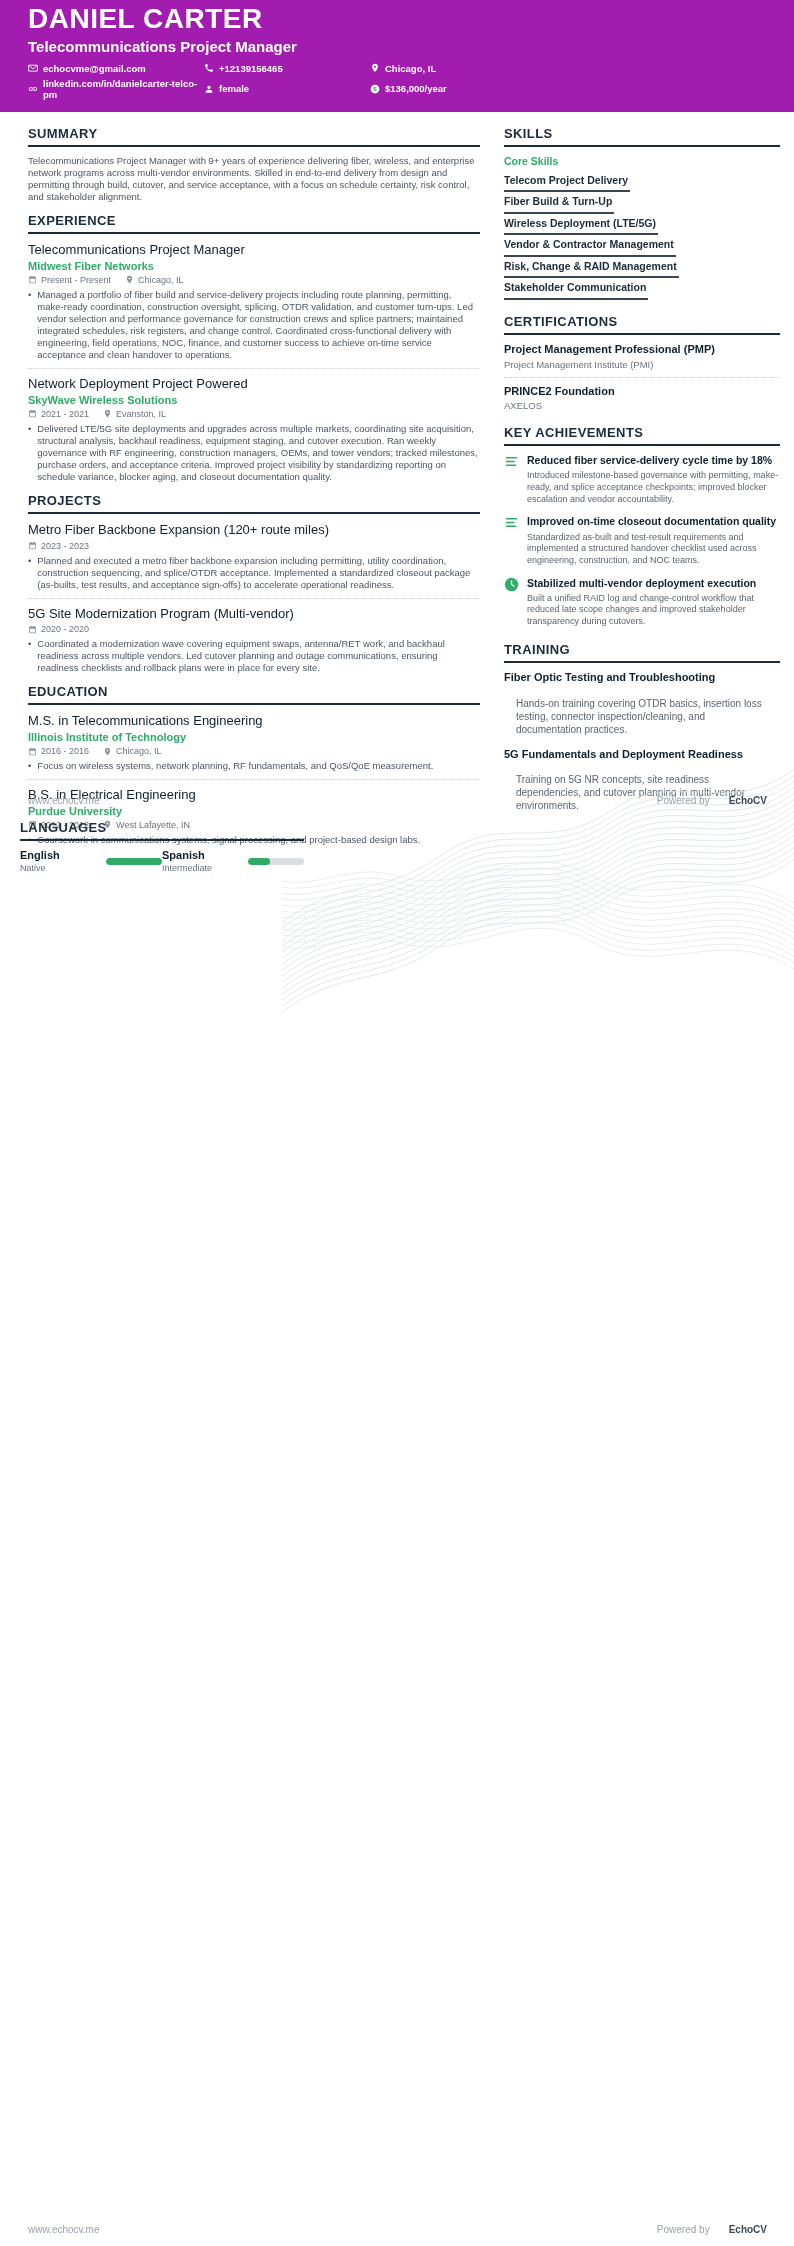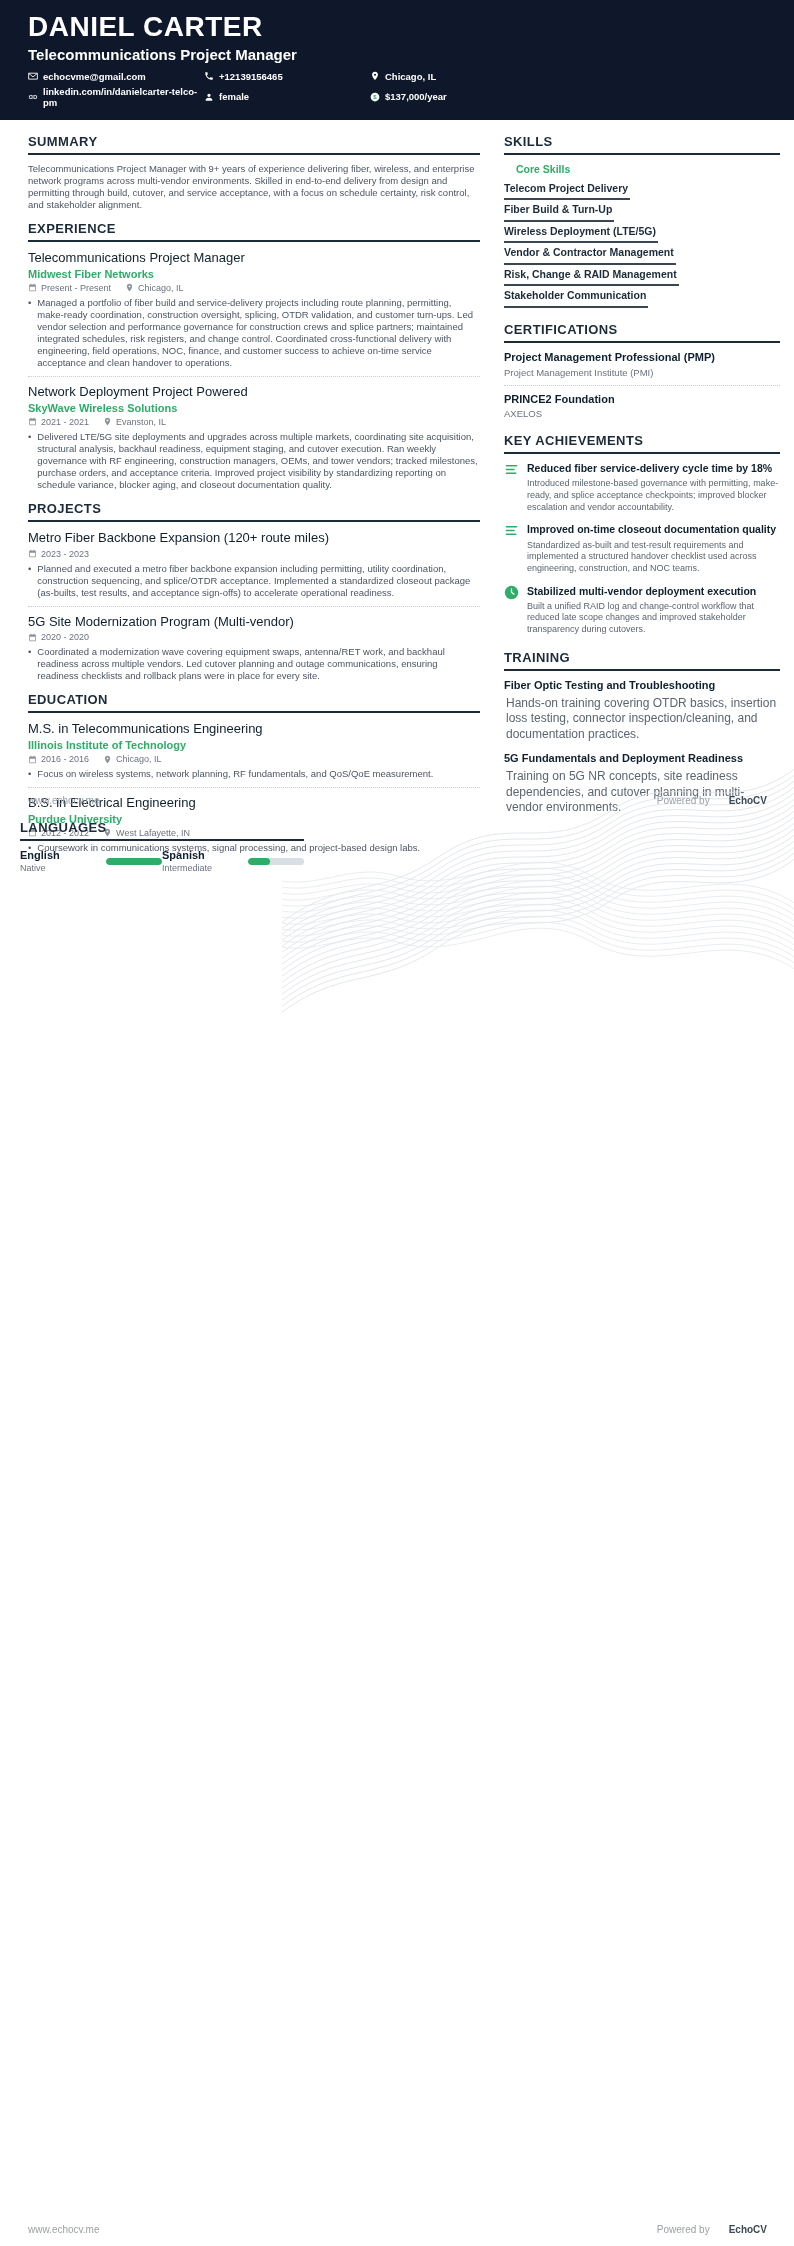--- a/index.html
+++ b/index.html
@@ -1,21 +1,21 @@
 <!DOCTYPE html>
 <html><head>
 <meta charset="utf-8">
 <style>
   html,body { margin:0; padding:0; background:#fff; }
   .canvas {
     position:relative; width:794px; height:2246px; background:#ffffff;
     font-family:"Liberation Sans", sans-serif; overflow:hidden; margin:0 auto;
   }
   
-  .topbar { background:#0f172a; color:#fff; padding:12px 28px 12px 28px; }
+  .topbar { background:#a21caf; color:#fff; padding:4px 28px 12px 28px; }
   .topbar h1 { margin:0; font-size:28px; font-weight:700; letter-spacing:0.5px; line-height:1.1; }
   .headline { font-size:15px; font-weight:600; margin-top:3px; }
   .contact-grid { margin-top:8px; display:grid; grid-template-columns:176px 166px auto; row-gap:4px; font-size:9.5px; font-weight:700; }
   .contact { display:flex; align-items:center; gap:5px; }
   .contact .cicon svg { width:10px; height:10px; display:block; }
   
   .cols { display:flex; gap:24px; padding:14px 14px 0 28px; }
   .col-left { width:452px; flex:none; }
   .col-right { flex:1; min-width:0; }
   section { margin-bottom:10px; }
@@ -28,33 +28,33 @@
   .entry-title { font-size:13px; color:#10202E; font-weight:500; line-height:1.2; }
   .entry-company { font-size:11px; color:#2EAC68; font-weight:700; margin-top:2px; }
   .meta { display:flex; gap:14px; margin:3px 0 4px 0; font-size:9px; color:#6B7280; align-items:center; }
   .meta-item { display:flex; gap:4px; align-items:center; }
   .meta-item svg { width:9px; height:9px; fill:#8A929B; flex:none; }
   .bullet { display:flex; gap:6px; font-size:9.5px; line-height:1.27; color:#4B5563; }
   .bullet::before { content:"•"; color:#4B5563; flex:none; }
   .bullet p { margin:0; }
   .dotted-sep { border-top:1px dotted #C6CDD4; margin:7px 0; }
   
-  .skill-group { color:#2EAC68; font-weight:700; font-size:10.5px; margin:1px 0 4px 12px; }
+  .skill-group { color:#2EAC68; font-weight:700; font-size:10.5px; margin:1px 0 4px 0; }
   .skill-row { line-height:1; }
   .skill-item { display:inline-block; font-size:10.5px; font-weight:700; color:#1C2B39; border-bottom:2px solid #3A4654; padding:3px 2px 5px 0; }
   .cert-name { font-size:11px; font-weight:700; color:#10202E; line-height:1.25; }
   .cert-issuer { font-size:9.5px; color:#6B7280; margin-top:2px; }
   .ach { display:flex; gap:8px; margin-bottom:10px; }
   .ach-icon { flex:none; }
   .ach-icon svg { width:15px; height:15px; display:block; }
   .ach-title { font-size:10.5px; font-weight:700; color:#10202E; line-height:1.25; margin-bottom:3px; }
   .ach-text { font-size:9px; color:#5B6570; line-height:1.3; margin:0; }
   .train { margin-bottom:10px; }
   .train-title { font-size:11px; font-weight:700; color:#10202E; line-height:1.25; margin-bottom:3px; }
-  .train-text { font-size:12px; color:#5B6570; line-height:1.3; margin:2px; }
+  .train-text { font-size:10px; color:#5B6570; line-height:1.3; margin:12px; }
   
   .footer { position:absolute; left:28px; right:27px; display:flex; justify-content:space-between; align-items:center; font-size:10px; color:#9AA1A9; z-index:3; }
   .footer-1 { top:795px; }
   .footer-2 { top:2224px; }
   .brand { color:#3D4A56; font-weight:600; margin-left:19px; }
   
   .languages { position:absolute; top:820px; left:20px; width:284px; z-index:3; }
   .lang-row { display:flex; margin-top:2px; }
   .lang-item { display:flex; align-items:center; width:146px; }
   .lang-label { width:86px; }
@@ -115,21 +115,21 @@
         </span>
         <span>female</span>
       </div>
       <div class="contact">
         <span class="cicon">
           <svg viewBox="0 0 16 16">
               <circle cx="8" cy="8" r="7" fill="#fff"></circle>
               <text x="8" y="11.2" text-anchor="middle" font-size="9.5" font-weight="bold" fill="#2EAC68" font-family="Liberation Sans, sans-serif">$</text>
             </svg>
         </span>
-        <span>$137,000/year</span>
+        <span>$136,000/year</span>
       </div>
     </div>
   </header>
 
   <div class="cols">
 
     <div class="col-left">
 
       <section>
         <h2 class="sec-h">SUMMARY</h2>

